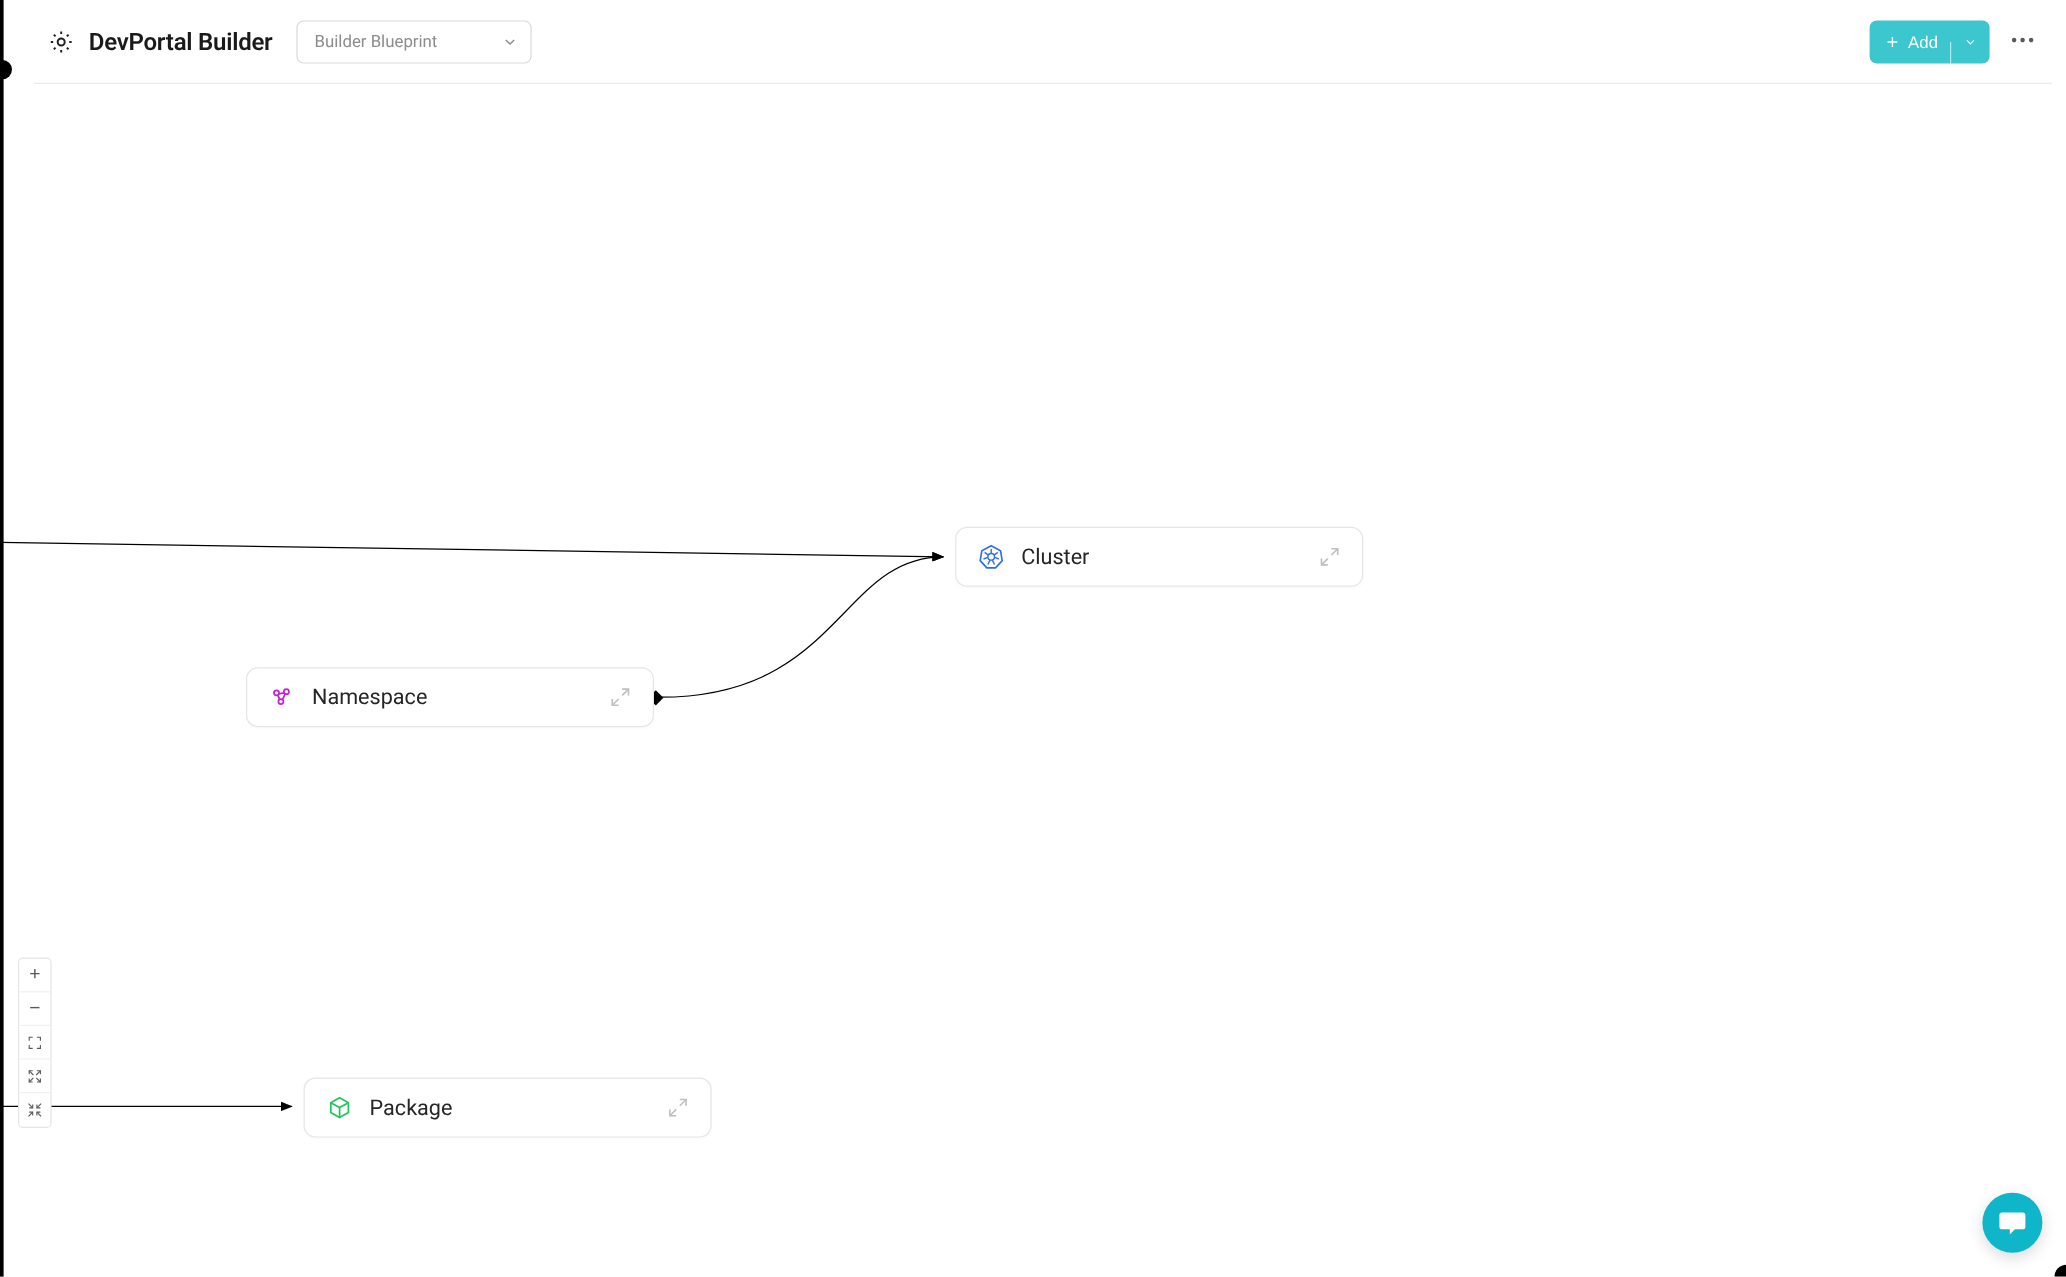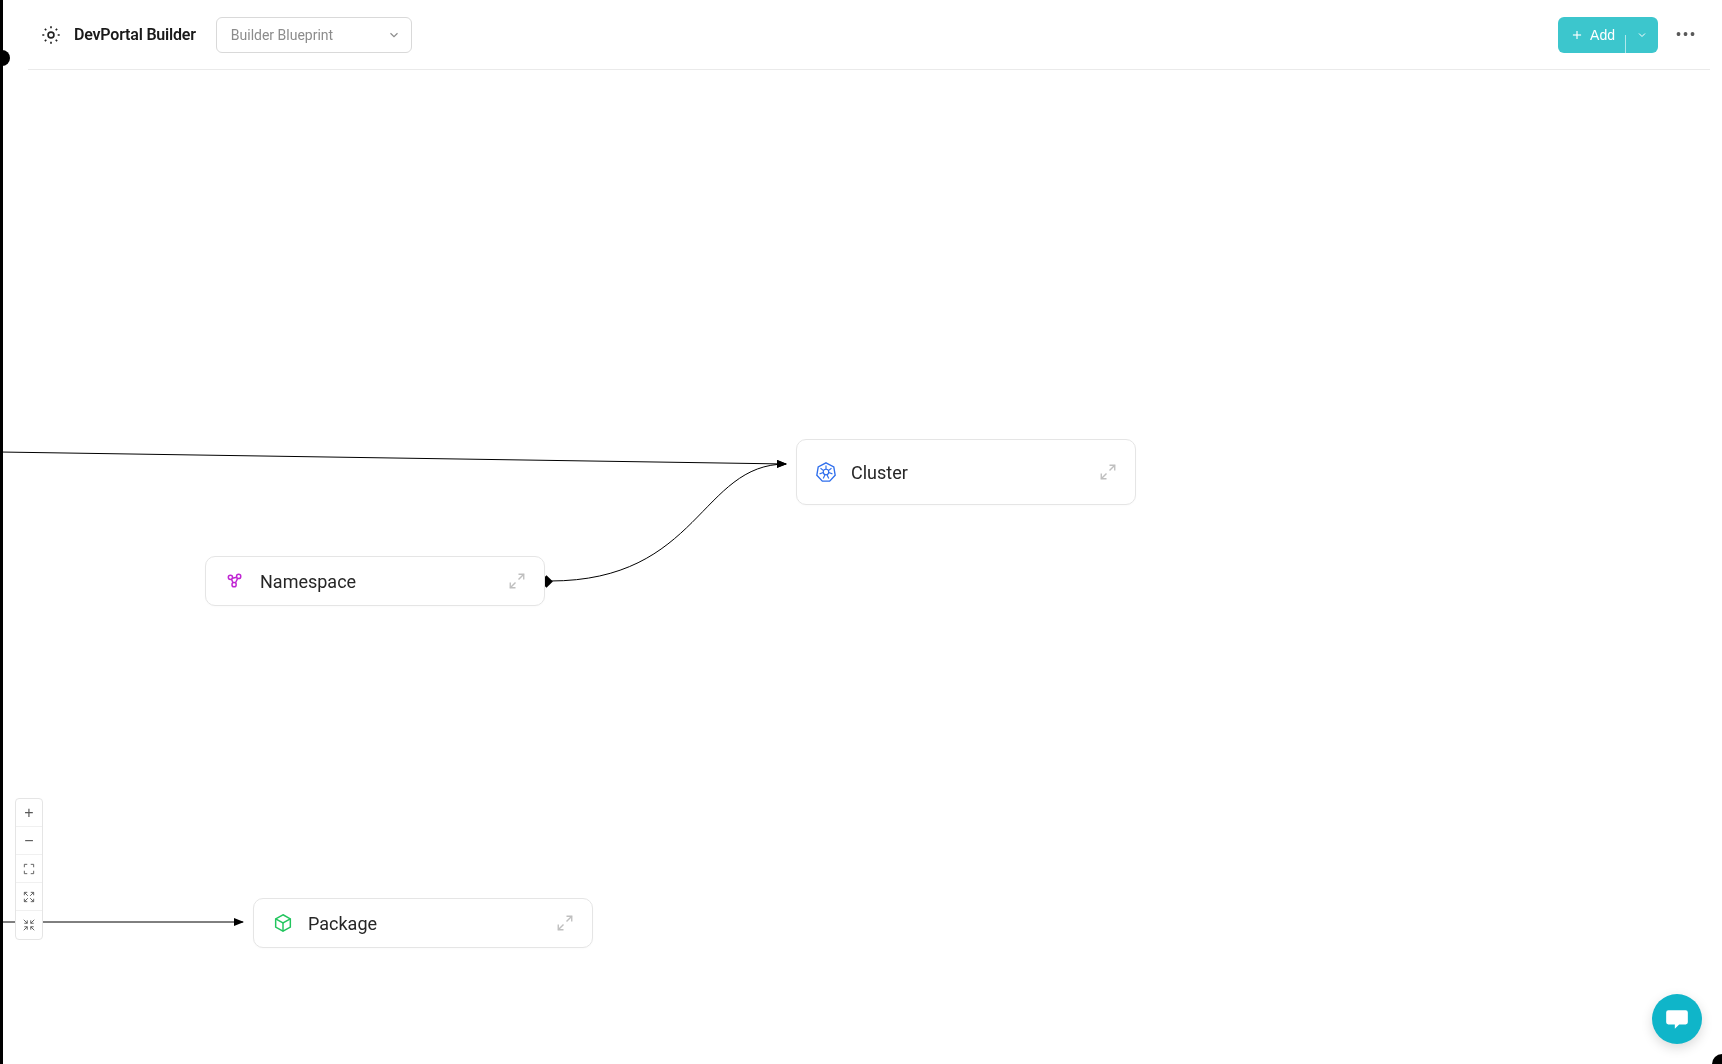--- a/index.html
+++ b/index.html
@@ -51,21 +51,21 @@
       gap: 12px;
     }
     .gear-icon {
       width: 22px;
       height: 22px;
       stroke: #222;
       stroke-width: 1.8;
       fill: none;
     }
     .page-title {
-      font-size: 16px;
+      font-size: 20px;
       font-weight: 600;
       color: #1a1a1a;
       letter-spacing: -0.2px;
     }
     .blueprint-select {
       margin-left: 8px;
       height: 36px;
       border: 1px solid #d9d9d9;
       border-radius: 6px;
       padding: 0 36px 0 14px;
@@ -183,21 +183,21 @@
     .node-namespace {
       left: 205px;
       top: 486px;
       width: 340px;
       height: 50px;
     }
     .node-cluster {
       left: 796px;
       top: 369px;
       width: 340px;
-      height: 66px;
+      height: 50px;
     }
     .node-package {
       left: 253px;
       top: 828px;
       width: 340px;
       height: 50px;
     }
     .node-icon {
       width: 22px;
       height: 22px;

